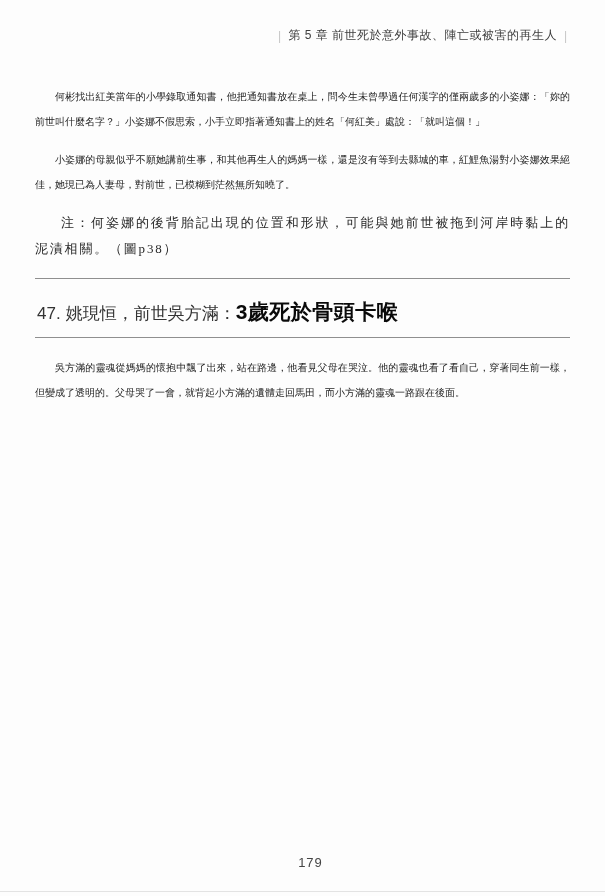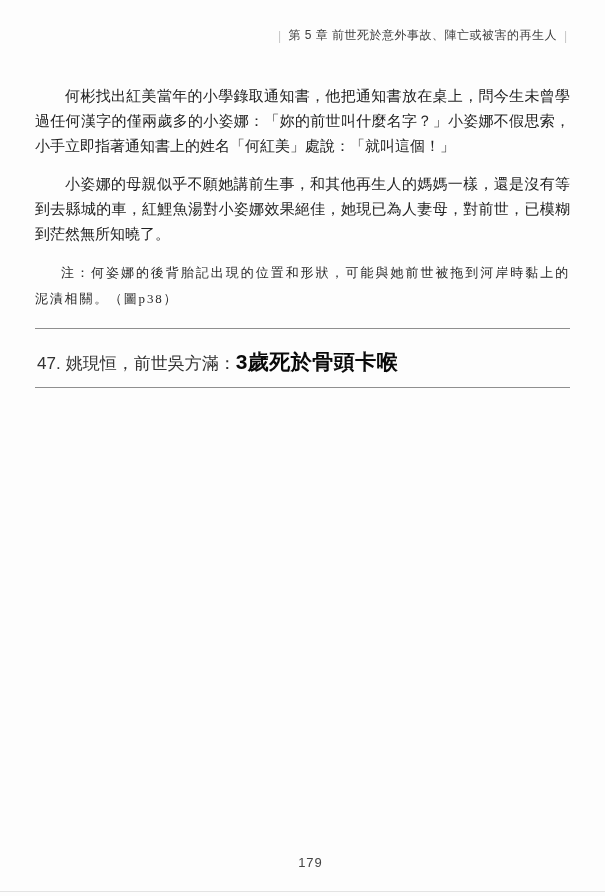--- a/index.html
+++ b/index.html
@@ -30,21 +30,21 @@
     font-weight: 300;
     transform: scaleX(0.7);
   }
   .content {
     position: absolute;
     top: 84px;
     left: 35px;
     width: 535px;
   }
   .para {
-    font-size: 15px;
+    font-size: 10px;
     line-height: 25px;
     color: #222222;
     text-align: justify;
     text-indent: 2em;
     margin-bottom: 13px;
   }
   .note {
     font-size: 13px;
     line-height: 26px;
     letter-spacing: 1.8px;
@@ -114,19 +114,20 @@
   <div class="content">
 
     <p class="para">何彬找出紅美當年的小學錄取通知書，他把通知書放在桌上，問今生未曾學過任何漢字的僅兩歲多的小姿娜：「妳的前世叫什麼名字？」小姿娜不假思索，小手立即指著通知書上的姓名「何紅美」處說：「就叫這個！」</p>
     <p class="para">小姿娜的母親似乎不願她講前生事，和其他再生人的媽媽一樣，還是沒有等到去縣城的車，紅鯉魚湯對小姿娜效果絕佳，她現已為人妻母，對前世，已模糊到茫然無所知曉了。</p>
     <p class="para note">注：何姿娜的後背胎記出現的位置和形狀，可能與她前世被拖到河岸時黏上的泥漬相關。（圖p38）</p>
 
     <div class="section-heading">
       <span class="sh-number">47.</span><span class="sh-prefix">姚現恒，前世吳方滿：</span><span class="sh-emphasis">3歲死於骨頭卡喉</span>
     </div>
 
+    <p class="para">吳方滿的靈魂從媽媽的懷抱中飄了出來，站在路邊，他看見父母在哭泣。他的靈魂也看了看自己，穿著同生前一樣，但變成了透明的。父母哭了一會，就背起小方滿的遺體走回馬田，而小方滿的靈魂一路跟在後面。</p>
 
   </div>
 
   <div class="footer-page-number">179</div>
   <div class="page-bottom-line"></div>
 
 </div>
 
 </body></html>

